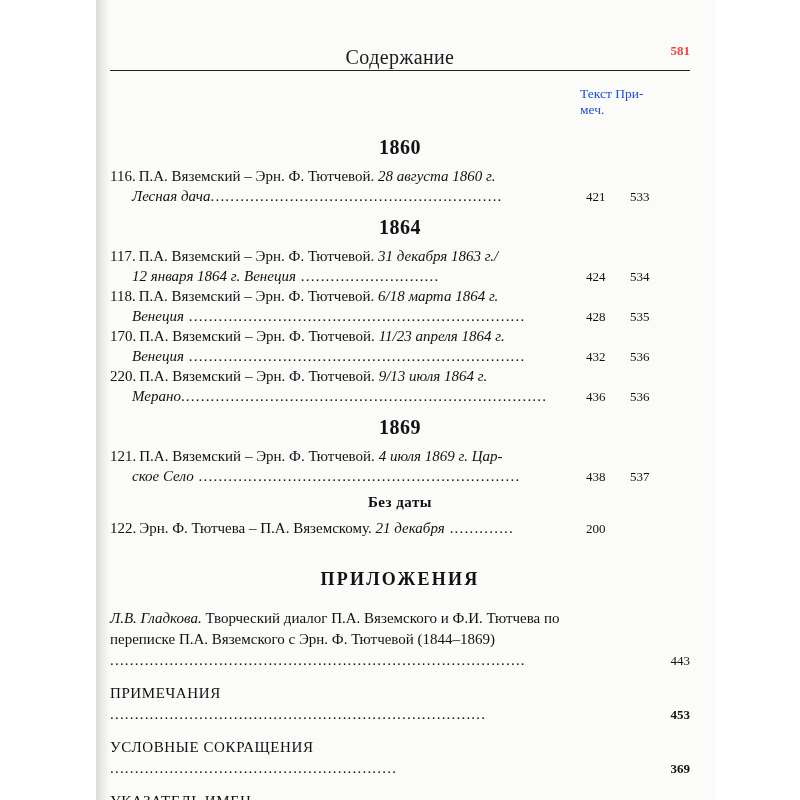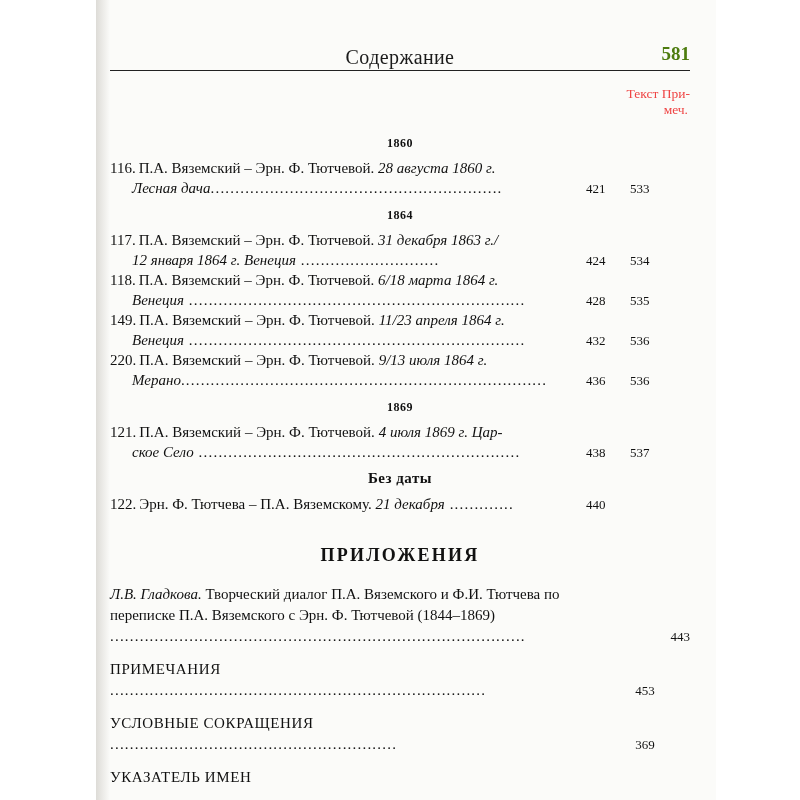--- a/index.html
+++ b/index.html
@@ -70,48 +70,47 @@
     width: 580px;
     text-align: center;
     font-size: 20px;
     letter-spacing: .4px;
     color: #1a1a1a;
   }
   .runhead .pageno {
     position: absolute;
     right: 0;
     top: -3px;
-    font-size: 19px;
-    font-weight: bold;
-    color: #4d7c0f;
+    font-size: 13px;
+    font-weight: bold;
+    color: #ef4444;
   }
 
   
   .colheads {
     position: absolute;
     right: 0;
     top: 86px;
     width: 110px;
-    text-align: right;
     font-size: 13.5px;
     line-height: 16px;
-    color: #ef4444;
+    color: #1d4ed8;
   }
   .colheads .l2 { padding-right: 2px; }
 
   .body {
     position: absolute;
     left: 0;
     top: 126px;
     width: 580px;
   }
 
   .year {
     text-align: center;
-    font-size: 12px;
+    font-size: 20px;
     font-weight: bold;
     margin: 10px 0 8px 0;
     letter-spacing: .5px;
   }
   .year.small {
     font-size: 15px;
     font-weight: bold;
     margin-top: 8px;
   }
 
@@ -171,21 +170,21 @@
     font-size: 15px;
     letter-spacing: .6px;
   }
   .app-line {
     position: relative;
     font-size: 15px;
     line-height: 21px;
     margin-bottom: 12px;
   }
   .app-line .txt { display: block; width: 480px; }
-  .app-line .nums { width: 90px; text-align: center; }
+  .app-line .nums { width: 90px; text-align: right; font-weight: bold; }
 </style>
 </head>
 <body>
 
 <div class="page">
   <div class="paper"></div>
   <div class="gutter"></div>
 
   <div class="content">
 
@@ -224,21 +223,21 @@
       <div class="entry">
         <span class="txt">
           <span class="num">118.</span><span>П.А. Вяземский – Эрн. Ф. Тютчевой. </span><i>6/18 марта 1864 г.</i><br>
           <i>Венеция</i><span class="dots"> ....................................................................</span>
         </span>
         <span class="nums"><span class="a">428</span><span class="b">535</span></span>
       </div>
 
       <div class="entry">
         <span class="txt">
-          <span class="num">149.</span><span>П.А. Вяземский – Эрн. Ф. Тютчевой. </span><i>11/23 апреля 1864 г.</i><br>
+          <span class="num">170.</span><span>П.А. Вяземский – Эрн. Ф. Тютчевой. </span><i>11/23 апреля 1864 г.</i><br>
           <i>Венеция</i><span class="dots"> ....................................................................</span>
         </span>
         <span class="nums"><span class="a">432</span><span class="b">536</span></span>
       </div>
 
       <div class="entry">
         <span class="txt">
           <span class="num">220.</span><span>П.А. Вяземский – Эрн. Ф. Тютчевой. </span><i>9/13 июля 1864 г.</i><br>
           <i>Мерано</i><span class="dots">..........................................................................</span>
         </span>
@@ -252,21 +251,21 @@
           <i>ское Село</i><span class="dots"> .................................................................</span>
         </span>
         <span class="nums"><span class="a">438</span><span class="b">537</span></span>
       </div>
 
       <div class="year small">Без даты</div>
       <div class="entry">
         <span class="txt">
           <span class="num">122.</span><span>Эрн. Ф. Тютчева – П.А. Вяземскому. </span><i>21 декабря</i><span class="dots"> .............</span>
         </span>
-        <span class="nums"><span class="a">440</span><span class="b"></span></span>
+        <span class="nums"><span class="a">200</span><span class="b"></span></span>
       </div>
 
       <div class="appendix-title">ПРИЛОЖЕНИЯ</div>
 
       <div class="app-entry">
         <span class="txt"><i>Л.В. Гладкова.</i><span> Творческий диалог П.А. Вяземского и Ф.И. Тютчева по переписке П.А. Вяземского с Эрн. Ф. Тютчевой (1844–1869)</span><span class="dots"> ....................................................................................</span></span>
         <span class="nums">443</span>
       </div>
 
       <div class="app-line">

